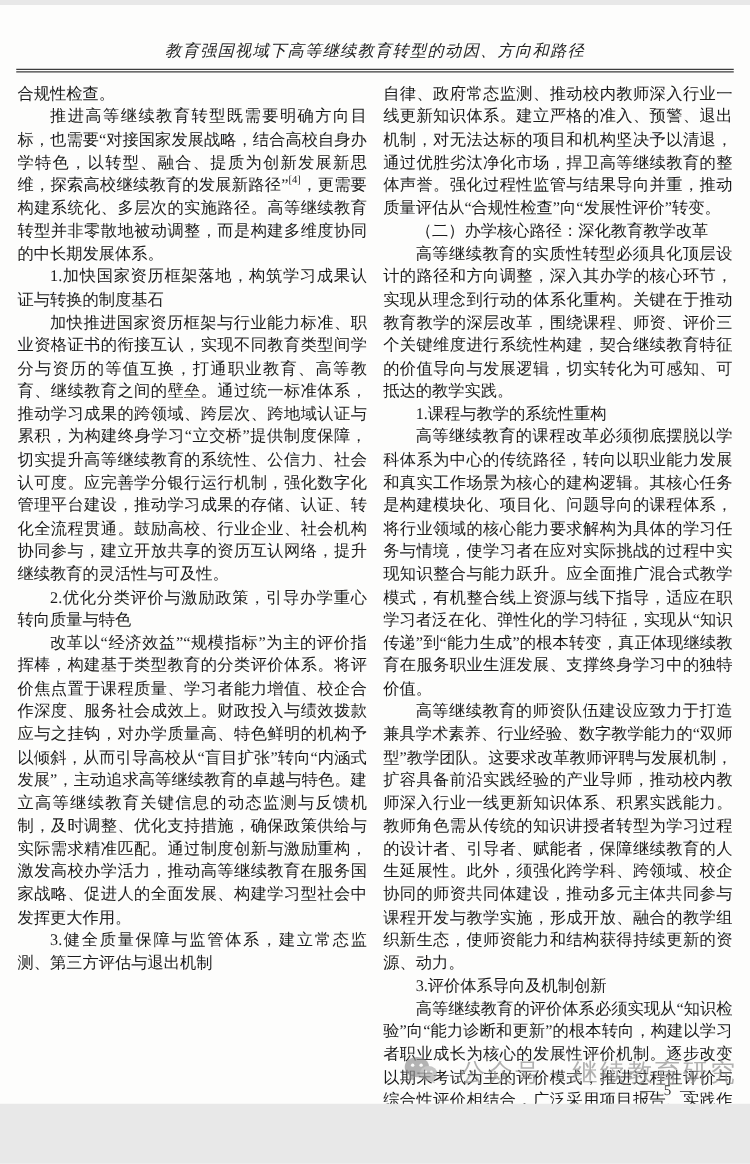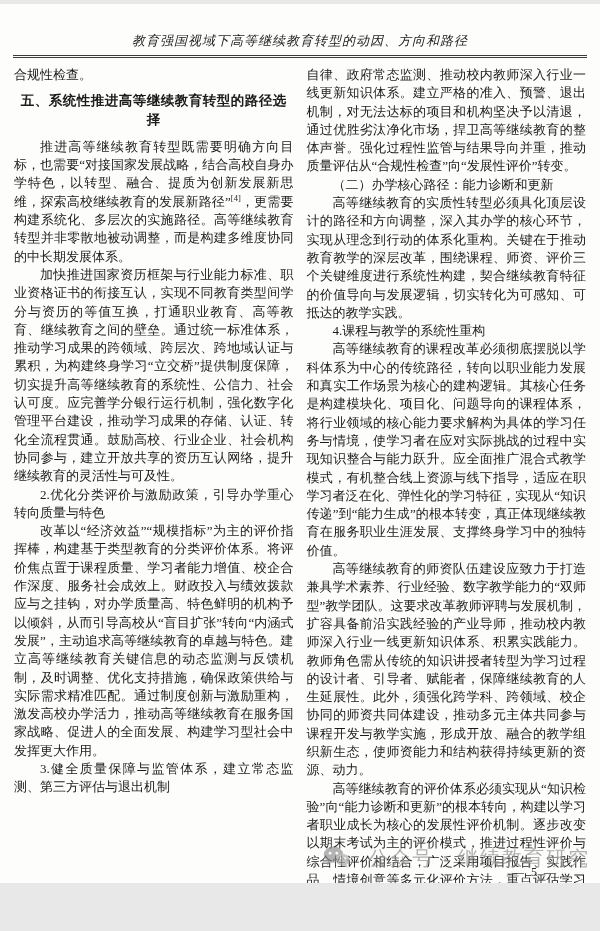--- a/index.html
+++ b/index.html
@@ -97,34 +97,35 @@
 
 <div class="page">
 
   <div class="running-title">教育强国视域下高等继续教育转型的动因、方向和路径</div>
 
   <div class="double-rule"></div>
 
   <div class="columns">
     <div class="col" id="col-left">
         <p class="cont">合规性检查。</p>
-        <p class="h1">五、系统性推进高等继续教育转型的路径选择</p>
         <p class="para">推进高等继续教育转型既需要明确方向目标，也需要“对接国家发展战略，结合高校自身办学特色，以转型、融合、提质为创新发展新思维，探索高校继续教育的发展新路径”<sup class="ref">[4]</sup>，更需要构建系统化、多层次的实施路径。高等继续教育转型并非零散地被动调整，而是构建多维度协同的中长期发展体系。</p>
+        <p class="h3">1.加快国家资历框架落地，构筑学习成果认证与转换的制度基石</p>
         <p class="para">加快推进国家资历框架与行业能力标准、职业资格证书的衔接互认，实现不同教育类型间学分与资历的等值互换，打通职业教育、高等教育、继续教育之间的壁垒。通过统一标准体系，推动学习成果的跨领域、跨层次、跨地域认证与累积，为构建终身学习“立交桥”提供制度保障，切实提升高等继续教育的系统性、公信力、社会认可度。应完善学分银行运行机制，强化数字化管理平台建设，推动学习成果的存储、认证、转化全流程贯通。鼓励高校、行业企业、社会机构协同参与，建立开放共享的资历互认网络，提升继续教育的灵活性与可及性。</p>
         <p class="h3">2.优化分类评价与激励政策，引导办学重心转向质量与特色</p>
         <p class="para">改革以“经济效益”“规模指标”为主的评价指挥棒，构建基于类型教育的分类评价体系。将评价焦点置于课程质量、学习者能力增值、校企合作深度、服务社会成效上。财政投入与绩效拨款应与之挂钩，对办学质量高、特色鲜明的机构予以倾斜，从而引导高校从“盲目扩张”转向“内涵式发展”，主动追求高等继续教育的卓越与特色。建立高等继续教育关键信息的动态监测与反馈机制，及时调整、优化支持措施，确保政策供给与实际需求精准匹配。通过制度创新与激励重构，激发高校办学活力，推动高等继续教育在服务国家战略、促进人的全面发展、构建学习型社会中发挥更大作用。</p>
         <p class="h3">3.健全质量保障与监管体系，建立常态监测、第三方评估与退出机制</p>
       </div>
     <div class="col" id="col-right">
         <p class="cont">自律、政府常态监测、推动校内教师深入行业一线更新知识体系。建立严格的准入、预警、退出机制，对无法达标的项目和机构坚决予以清退，通过优胜劣汰净化市场，捍卫高等继续教育的整体声誉。强化过程性监管与结果导向并重，推动质量评估从“合规性检查”向“发展性评价”转变。</p>
-        <p class="h2">（二）办学核心路径：能力诊断和更新</p>
+        <p class="h2">（二）办学核心路径：深化教育教学改革</p>
         <p class="para">高等继续教育的实质性转型必须具化顶层设计的路径和方向调整，深入其办学的核心环节，实现从理念到行动的体系化重构。关键在于推动教育教学的深层改革，围绕课程、师资、评价三个关键维度进行系统性构建，契合继续教育特征的价值导向与发展逻辑，切实转化为可感知、可抵达的教学实践。</p>
-        <p class="h3">4.课程与教学的系统性重构</p>
+        <p class="h3">1.课程与教学的系统性重构</p>
         <p class="para">高等继续教育的课程改革必须彻底摆脱以学科体系为中心的传统路径，转向以职业能力发展和真实工作场景为核心的建构逻辑。其核心任务是构建模块化、项目化、问题导向的课程体系，将行业领域的核心能力要求解构为具体的学习任务与情境，使学习者在应对实际挑战的过程中实现知识整合与能力跃升。应全面推广混合式教学模式，有机整合线上资源与线下指导，适应在职学习者泛在化、弹性化的学习特征，实现从“知识传递”到“能力生成”的根本转变，真正体现继续教育在服务职业生涯发展、支撑终身学习中的独特价值。</p>
         <p class="para">高等继续教育的师资队伍建设应致力于打造兼具学术素养、行业经验、数字教学能力的“双师型”教学团队。这要求改革教师评聘与发展机制，扩容具备前沿实践经验的产业导师，推动校内教师深入行业一线更新知识体系、积累实践能力。教师角色需从传统的知识讲授者转型为学习过程的设计者、引导者、赋能者，保障继续教育的人生延展性。此外，须强化跨学科、跨领域、校企协同的师资共同体建设，推动多元主体共同参与课程开发与教学实施，形成开放、融合的教学组织新生态，使师资能力和结构获得持续更新的资源、动力。</p>
+        <p class="h3">3.评价体系导向及机制创新</p>
         <p class="para">高等继续教育的评价体系必须实现从“知识检验”向“能力诊断和更新”的根本转向，构建以学习者职业成长为核心的发展性评价机制。逐步改变以期末考试为主的评价模式，推进过程性评价与综合性评价相结合，广泛采用项目报告、实践作品、情境创意等多元化评价方法，重点评估学习者在真实情境中解决复杂问题的能力及职业素养的发展水平，</p>
       </div>
   </div>
 
   <div class="watermark">
     <span class="wechat-icon">
       <svg width="27" height="23" viewBox="0 0 36 30">
         <ellipse cx="14" cy="12.5" rx="13" ry="10.8" fill="#8d8d8d"></ellipse>
         <polygon points="7,20 5,27 13,22" fill="#8d8d8d"></polygon>
         <circle cx="9.5" cy="10.5" r="1.8" fill="#fdfdfc"></circle>

